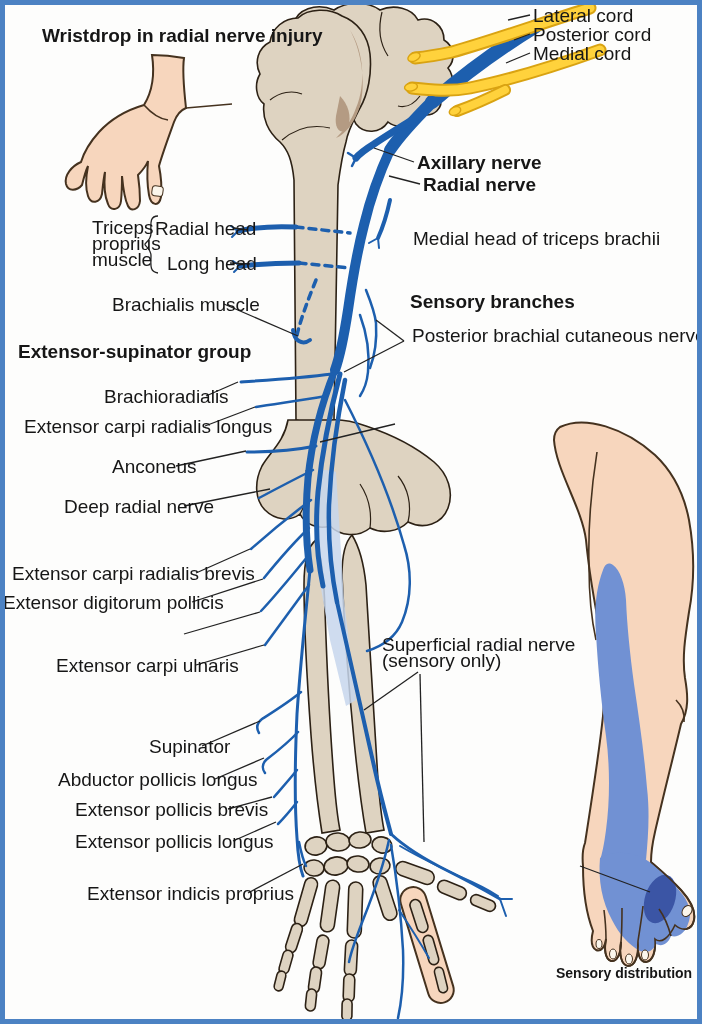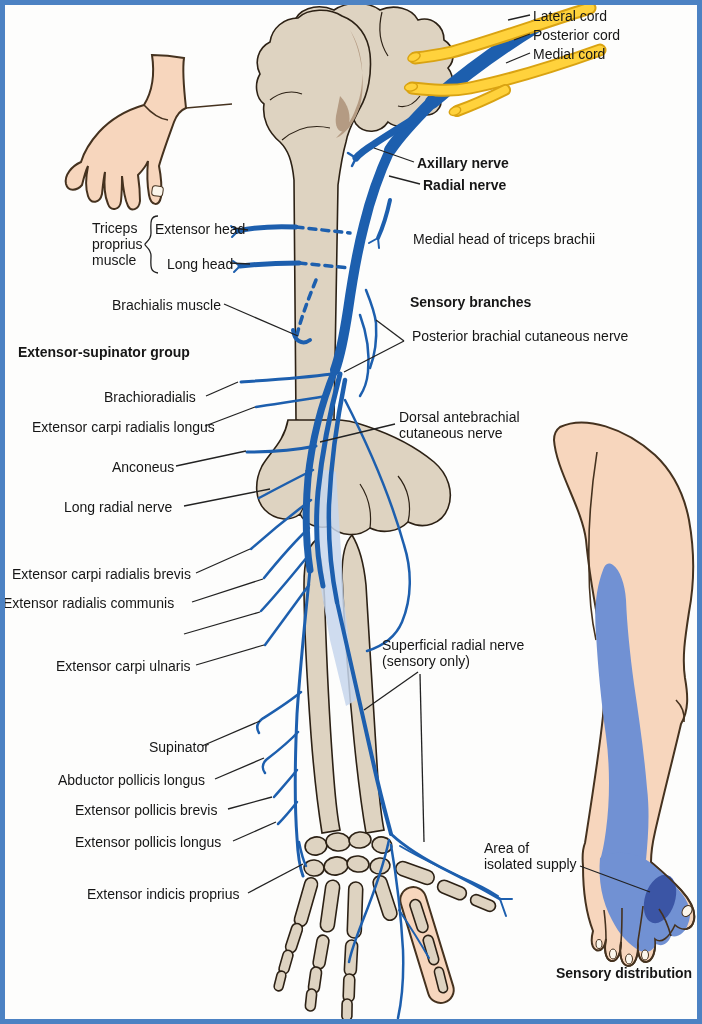--- a/index.html
+++ b/index.html
@@ -8,21 +8,21 @@
     background:#fdfdfc; overflow:hidden;
     font-family:"Liberation Sans", sans-serif;
   }
   .frame-border{
     position:absolute; inset:0; border:5px solid var(--border,#4c82c3);
     pointer-events:none; z-index:30;
   }
   svg.art{position:absolute; left:0; top:0; z-index:1;}
   .lbl{
     position:absolute; z-index:20; color:var(--text,#161616);
-    font-size:14px; line-height:16px; white-space:nowrap;
+    font-size:19px; line-height:16px; white-space:nowrap;
   }
   .lbl.b{font-weight:bold;}
   .lbl.two{white-space:normal; line-height:16px;}
   
   .bone{fill:var(--bone,#ded3c1); stroke:var(--bone_line,#2c2115); stroke-width:1.6;}
   .boneline{fill:none; stroke:var(--bone_line,#2c2115); stroke-width:1.2;}
   .shade{fill:var(--shading,#b49b83); stroke:none;}
   .nerve{fill:none; stroke:var(--nerve,#1d5fae); stroke-linecap:round;}
   .nerve-dash{fill:none; stroke:var(--nerve,#1d5fae); stroke-width:3.5; stroke-dasharray:7 6; stroke-linecap:round;}
   .cordo{fill:none; stroke:var(--cord_dark,#d9a312); stroke-linecap:round;}
@@ -268,57 +268,50 @@
       <path class="lead" d="M228,809 L272,797"></path>
       <path class="lead" d="M233,841 L276,822"></path>
       <path class="lead" d="M248,893 L303,864"></path>
       <path class="lead" d="M418,672 L364,710"></path>
       <path class="lead" d="M420,674 L424,842"></path>
       <path class="lead" d="M580,866 L650,892"></path>
       <path class="lead" stroke-width="1.6" d="M158,216 C149,216 151,225 151,233 C151,240 146,242 145,244 C144,246 151,248 151,256 C151,264 149,272 158,273"></path>
     </g>
   </svg>
 
+  <div class="lbl b" style="left:42px;top:28px">Wristdrop in radial nerve injury</div>
   <div class="lbl" style="left:533px;top:8px">Lateral cord</div>
   <div class="lbl" style="left:533px;top:27px">Posterior cord</div>
   <div class="lbl" style="left:533px;top:46px">Medial cord</div>
   <div class="lbl b" style="left:417px;top:155px">Axillary nerve</div>
   <div class="lbl b" style="left:423px;top:177px">Radial nerve</div>
   <div class="lbl two" style="left:92px;top:220px">
     <div>Triceps</div>
     <div>proprius</div>
     <div>muscle</div>
   </div>
-  <div class="lbl" style="left:155px;top:221px">Extensor head</div>
+  <div class="lbl" style="left:155px;top:221px">Radial head</div>
   <div class="lbl" style="left:167px;top:256px">Long head</div>
   <div class="lbl" style="left:413px;top:231px">Medial head of triceps brachii</div>
   <div class="lbl" style="left:112px;top:297px">Brachialis muscle</div>
   <div class="lbl b" style="left:410px;top:294px">Sensory branches</div>
   <div class="lbl" style="left:412px;top:328px">Posterior brachial cutaneous nerve</div>
   <div class="lbl b" style="left:18px;top:344px">Extensor-supinator group</div>
   <div class="lbl" style="left:104px;top:389px">Brachioradialis</div>
-  <div class="lbl" style="left:32px;top:419px">Extensor carpi radialis longus</div>
-  <div class="lbl two" style="left:399px;top:409px">
-    <div>Dorsal antebrachial</div>
-    <div>cutaneous nerve</div>
-  </div>
+  <div class="lbl" style="left:24px;top:419px">Extensor carpi radialis longus</div>
   <div class="lbl" style="left:112px;top:459px">Anconeus</div>
-  <div class="lbl" style="left:64px;top:499px">Long radial nerve</div>
+  <div class="lbl" style="left:64px;top:499px">Deep radial nerve</div>
   <div class="lbl" style="left:12px;top:566px">Extensor carpi radialis brevis</div>
-  <div class="lbl" style="left:3px;top:595px">Extensor radialis communis</div>
+  <div class="lbl" style="left:3px;top:595px">Extensor digitorum pollicis</div>
   <div class="lbl" style="left:56px;top:658px">Extensor carpi ulnaris</div>
   <div class="lbl" style="left:149px;top:739px">Supinator</div>
   <div class="lbl" style="left:58px;top:772px">Abductor pollicis longus</div>
   <div class="lbl" style="left:75px;top:802px">Extensor pollicis brevis</div>
   <div class="lbl" style="left:75px;top:834px">Extensor pollicis longus</div>
   <div class="lbl" style="left:87px;top:886px">Extensor indicis proprius</div>
   <div class="lbl two" style="left:382px;top:637px">
     <div>Superficial radial nerve</div>
     <div>(sensory only)</div>
   </div>
-  <div class="lbl two" style="left:484px;top:840px">
-    <div>Area of</div>
-    <div>isolated supply</div>
-  </div>
   <div class="lbl b" style="left:556px;top:965px;font-size:14px">Sensory distribution</div>
 
   <div class="frame-border"></div>
 </div>
 
 </body></html>

